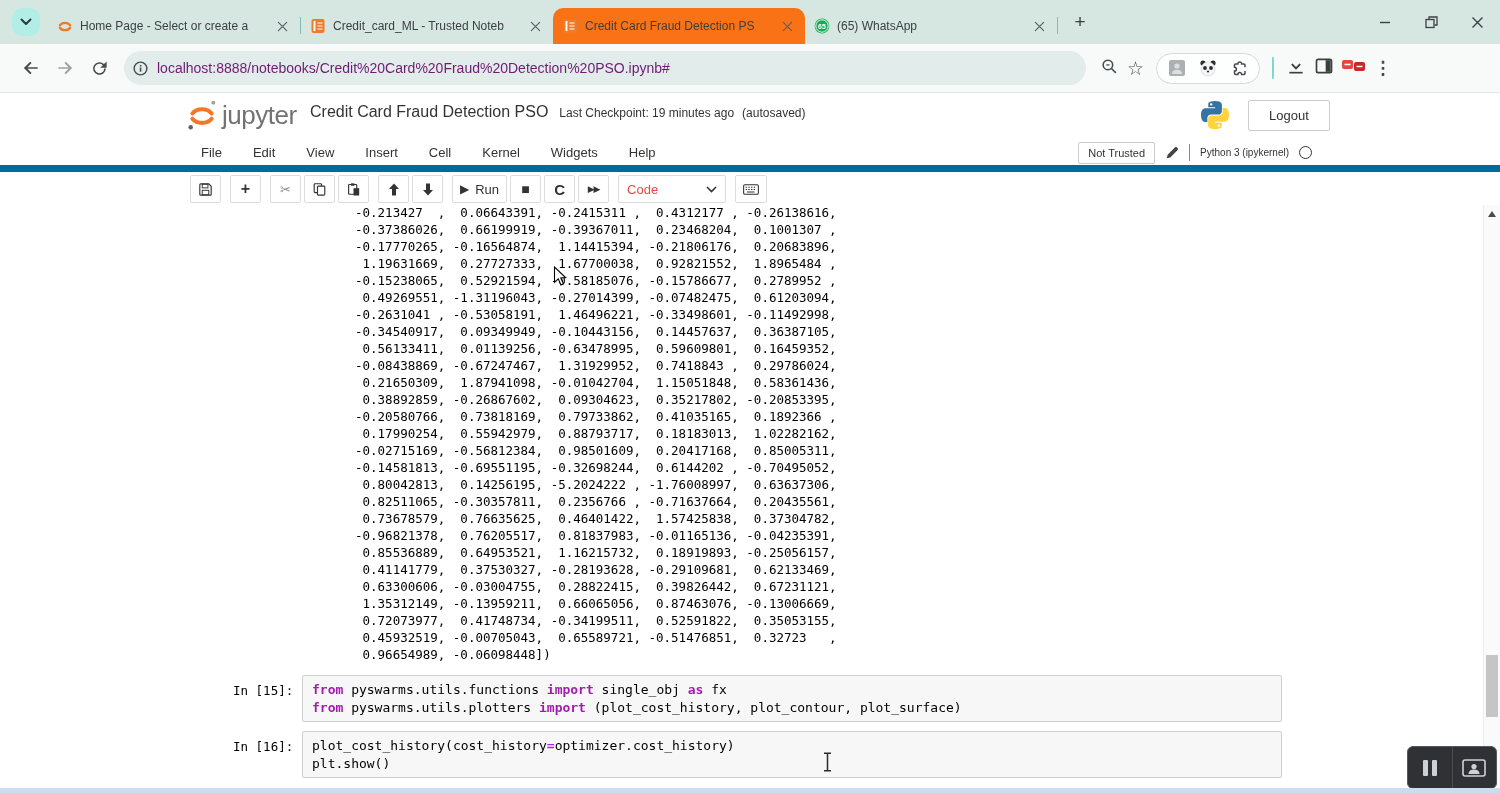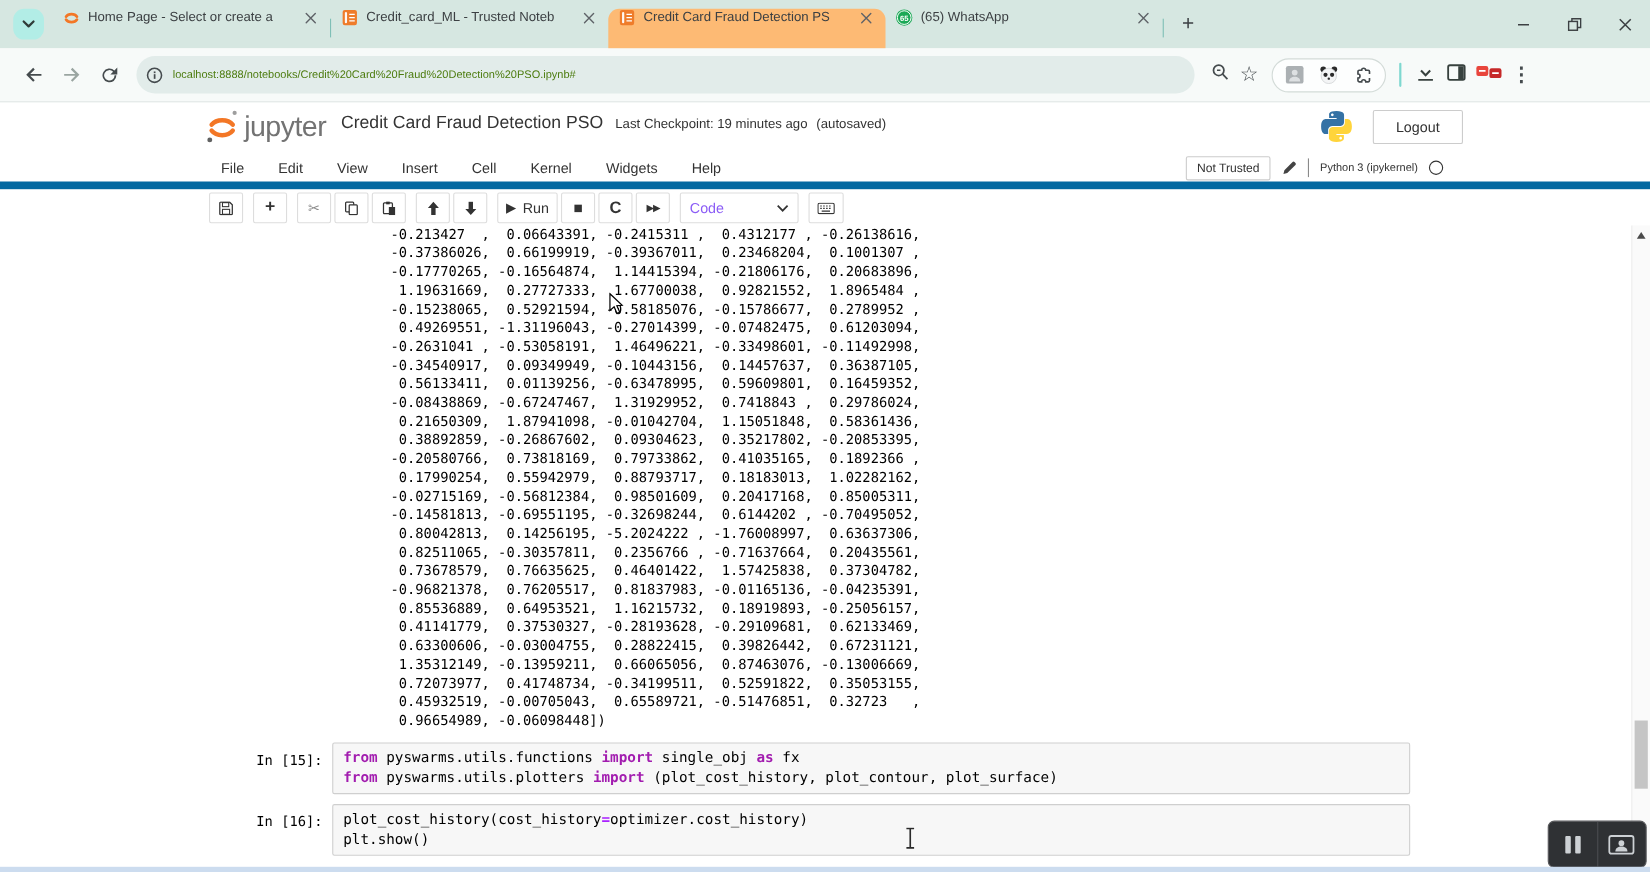--- a/index.html
+++ b/index.html
@@ -3,35 +3,35 @@
 <meta charset="utf-8">
 <style>
   *{margin:0;padding:0;box-sizing:border-box;}
   html,body{width:1500px;height:793px;overflow:hidden;}
   body{position:relative;background:#fff;font-family:"Liberation Sans",sans-serif;-webkit-font-smoothing:antialiased;}
 
   
   .tabstrip{position:absolute;top:0;left:0;width:100%;height:44px;background:#D6E7E1;display:flex;align-items:flex-end;}
   .tab-search{position:absolute;left:12px;top:8px;width:28px;height:28px;border-radius:10px;background:#B2EDE6;display:flex;align-items:center;justify-content:center;}
   #tabs{display:flex;align-items:flex-end;margin-left:48px;height:44px;}
-  .tab{width:252px;height:36px;display:flex;padding:0 9px;font-size:12px;color:#3C4043;border-radius:10px 10px 0 0;position:relative;}
-  .tab.active{background:#fdba74;}
+  .tab{width:252px;height:36px;display:flex;align-items:center;padding:0 9px;font-size:12px;color:#3C4043;border-radius:10px 10px 0 0;position:relative;}
+  .tab.active{background:#f97316;}
   .tab .favicon{width:16px;height:16px;flex:0 0 16px;}
   .tab .title{flex:1;white-space:nowrap;overflow:hidden;margin:0 7px;}
   .tab .close{width:17px;height:17px;border-radius:50%;display:flex;align-items:center;justify-content:center;flex:0 0 17px;}
   .tab-divider{width:1px;height:17px;background:#7FBFB6;margin:0 0 10px 0;}
   .newtab{width:26px;height:26px;margin:0 0 9px 9px;display:flex;align-items:center;justify-content:center;font-size:19px;color:#3C4043;border-radius:50%;}
   .win-controls{margin-left:auto;display:flex;height:44px;align-items:stretch;}
   .win-btn{width:46px;display:flex;align-items:center;justify-content:center;}
 
   
   .addressbar{position:absolute;top:44px;left:0;width:100%;height:49px;background:#F7FAF9;border-bottom:1px solid #E2E8E6;display:flex;align-items:center;padding-left:14px;}
   .nav-ic{width:34px;height:34px;display:flex;align-items:center;justify-content:center;}
   .urlbox{width:962px;height:34px;margin-left:8px;border-radius:17px;background:#E2ECEA;display:flex;align-items:center;padding:0 6px 0 8px;}
-  .urlbox .url{font-size:10px;color:#4d7c0f;margin-left:8px;white-space:nowrap;}
+  .urlbox .url{font-size:14px;color:#701a75;margin-left:8px;white-space:nowrap;}
   .addr-right{display:flex;align-items:center;margin-left:14px;gap:8px;}
   .ext-pill{height:31px;border:1px solid #D3DBD8;background:#FDFEFE;border-radius:16px;display:flex;align-items:center;gap:13px;padding:0 11px;margin-left:4px;}
   .teal-sep{width:2px;height:22px;background:#7ED8D0;border-radius:1px;margin:0 4px;}
   .glyph-ic{font-size:17px;color:#454B4E;line-height:1;}
 
   
   .jp-logo{position:absolute;left:187px;top:99px;display:flex;align-items:center;gap:5px;}
   .jp-logo .word{font-size:26px;color:#737373;letter-spacing:-0.5px;}
   .nb-titlebox{position:absolute;left:310px;top:103px;display:flex;align-items:baseline;}
   .nb-title{font-size:16px;color:#333;}
@@ -47,21 +47,21 @@
   .not-trusted{border:1px solid #CCC;background:#fff;padding:4px 9px;font-size:11px;color:#333;border-radius:2px;}
   .vline{width:1px;height:17px;background:#8A8A8A;}
   .kernel-name{font-size:10px;color:#333;}
   .kernel-ind{width:13px;height:13px;border:1.6px solid #333;border-radius:50%;}
 
   
   .toolbar{position:absolute;top:172px;left:0;width:100%;height:34px;display:flex;align-items:center;padding-left:190px;gap:9px;}
   .grp{display:flex;gap:3px;}
   .tbtn{height:28px;min-width:31px;background:#fff;border:1px solid #DDD;border-radius:2px;display:flex;align-items:center;justify-content:center;padding:0 7px;color:#333;font-size:13px;gap:6px;}
   .tbtn .gi{font-size:12px;line-height:1;color:#333;}
-  .cellselect{height:28px;width:108px;background:#fff;border:1px solid #DDD;border-radius:2px;display:flex;align-items:center;justify-content:space-between;padding:0 8px;font-size:13px;color:#8b5cf6;}
+  .cellselect{height:28px;width:108px;background:#fff;border:1px solid #DDD;border-radius:2px;display:flex;align-items:center;justify-content:space-between;padding:0 8px;font-size:13px;color:#ef4444;}
 
   
   .output{position:absolute;left:355px;top:204px;font-family:"DejaVu Sans Mono",monospace;font-size:12.5px;line-height:17px;color:#000;white-space:pre;}
   .cell{position:absolute;left:233px;display:flex;align-items:flex-start;}
   .cell .prompt{width:69px;font-family:"DejaVu Sans Mono",monospace;font-size:12.5px;color:#000000;margin-top:8px;white-space:pre;}
   .codebox{width:980px;border:1px solid #CFCFCF;background:#F7F7F7;border-radius:2px;padding:5px 9px;font-family:"DejaVu Sans Mono",monospace;font-size:13px;line-height:17.5px;color:#000;white-space:pre;}
   .tok.kw{color:#a21caf;font-weight:bold;}
   .tok.op{color:#AA22FF;font-weight:bold;}
 
   

